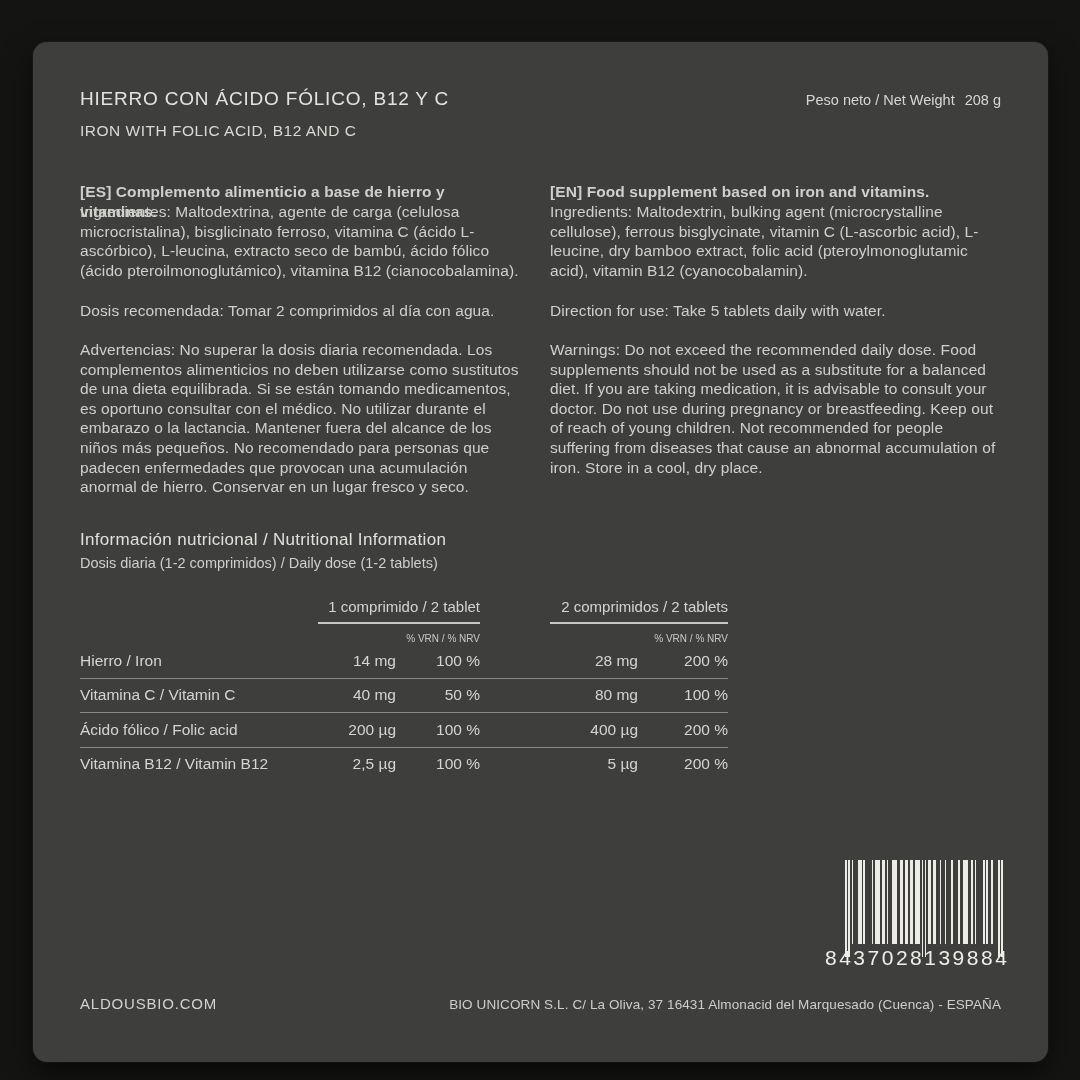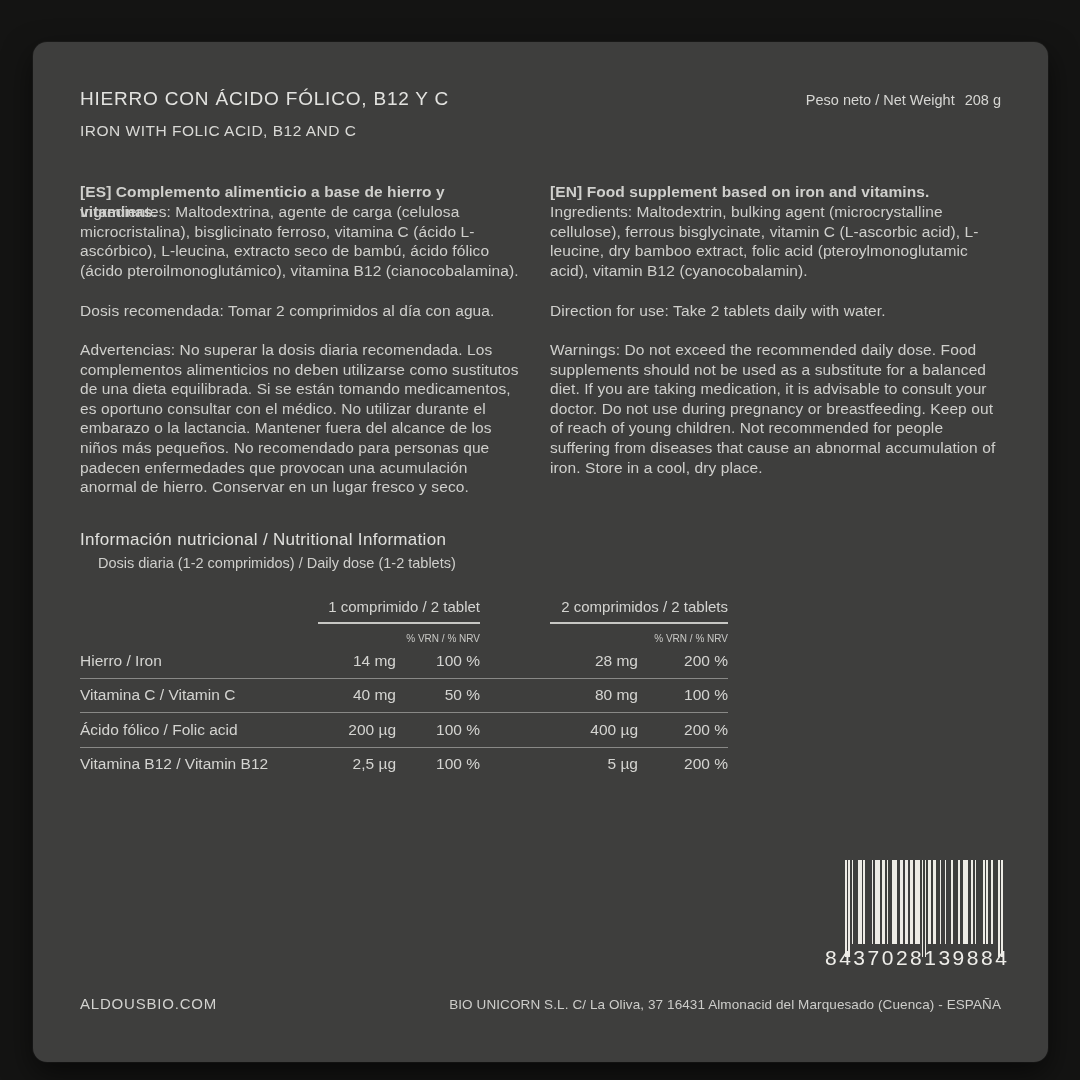--- a/index.html
+++ b/index.html
@@ -35,21 +35,21 @@
   }
   .p-intro{top:16px;font-weight:bold;}
   .p-ingredients{top:36px;}
   .p-dose{top:135px;}
   .p-warnings{top:174px;}
   .nutri-heading{
     position:absolute;left:47px;top:488px;margin:0;
     font-size:17px;font-weight:400;color:#e0e0dd;letter-spacing:0.3px;white-space:nowrap;
   }
   .nutri-subheading{
-    position:absolute;left:65px;top:513px;margin:0;
+    position:absolute;left:47px;top:513px;margin:0;
     font-size:14.5px;color:#cfcfcc;white-space:nowrap;
   }
   .table{position:absolute;left:47px;top:556px;width:648px;color:#d4d4d1;}
   .tg-row,.tv-row,.trow{
     display:grid;grid-template-columns:238px 78px 84px 70px 88px 90px;
   }
   .group{
     grid-column:2 / span 2;text-align:right;white-space:nowrap;
     font-size:15px;padding-bottom:7px;border-bottom:2px solid #c7c7c4;
   }
@@ -103,21 +103,21 @@
     <section class="col col-es">
       <p class="p-intro">[ES] Complemento alimenticio a base de hierro y vitaminas.</p>
       <p class="p-ingredients">Ingredientes: Maltodextrina, agente de carga (celulosa microcristalina), bisglicinato ferroso, vitamina C (ácido L-ascórbico), L-leucina, extracto seco de bambú, ácido fólico (ácido pteroilmonoglutámico), vitamina B12 (cianocobalamina).</p>
       <p class="p-dose">Dosis recomendada: Tomar 2 comprimidos al día con agua.</p>
       <p class="p-warnings">Advertencias: No superar la dosis diaria recomendada. Los complementos alimenticios no deben utilizarse como sustitutos de una dieta equilibrada. Si se están tomando medicamentos, es oportuno consultar con el médico. No utilizar durante el embarazo o la lactancia. Mantener fuera del alcance de los niños más pequeños. No recomendado para personas que padecen enfermedades que provocan una acumulación anormal de hierro. Conservar en un lugar fresco y seco.</p>
     </section>
 
     <section class="col col-en">
       <p class="p-intro">[EN] Food supplement based on iron and vitamins.</p>
       <p class="p-ingredients">Ingredients: Maltodextrin, bulking agent (microcrystalline cellulose), ferrous bisglycinate, vitamin C (L-ascorbic acid), L-leucine, dry bamboo extract, folic acid (pteroylmonoglutamic acid), vitamin B12 (cyanocobalamin).</p>
-      <p class="p-dose">Direction for use: Take 2 tablets daily with water.</p>
+      <p class="p-dose">Direction for use: Take 5 tablets daily with water.</p>
       <p class="p-warnings">Warnings: Do not exceed the recommended daily dose. Food supplements should not be used as a substitute for a balanced diet. If you are taking medication, it is advisable to consult your doctor. Do not use during pregnancy or breastfeeding. Keep out of reach of young children. Not recommended for people suffering from diseases that cause an abnormal accumulation of iron. Store in a cool, dry place.</p>
     </section>
 
     <h3 class="nutri-heading">Información nutricional / Nutritional Information</h3>
     <p class="nutri-subheading">Dosis diaria (1-2 comprimidos) / Daily dose (1-2 tablets)</p>
 
     <div class="table">
       <div class="tg-row">
         <div class="group g1">1 comprimido / 2 tablet</div>
         <div class="group g2">2 comprimidos / 2 tablets</div>

